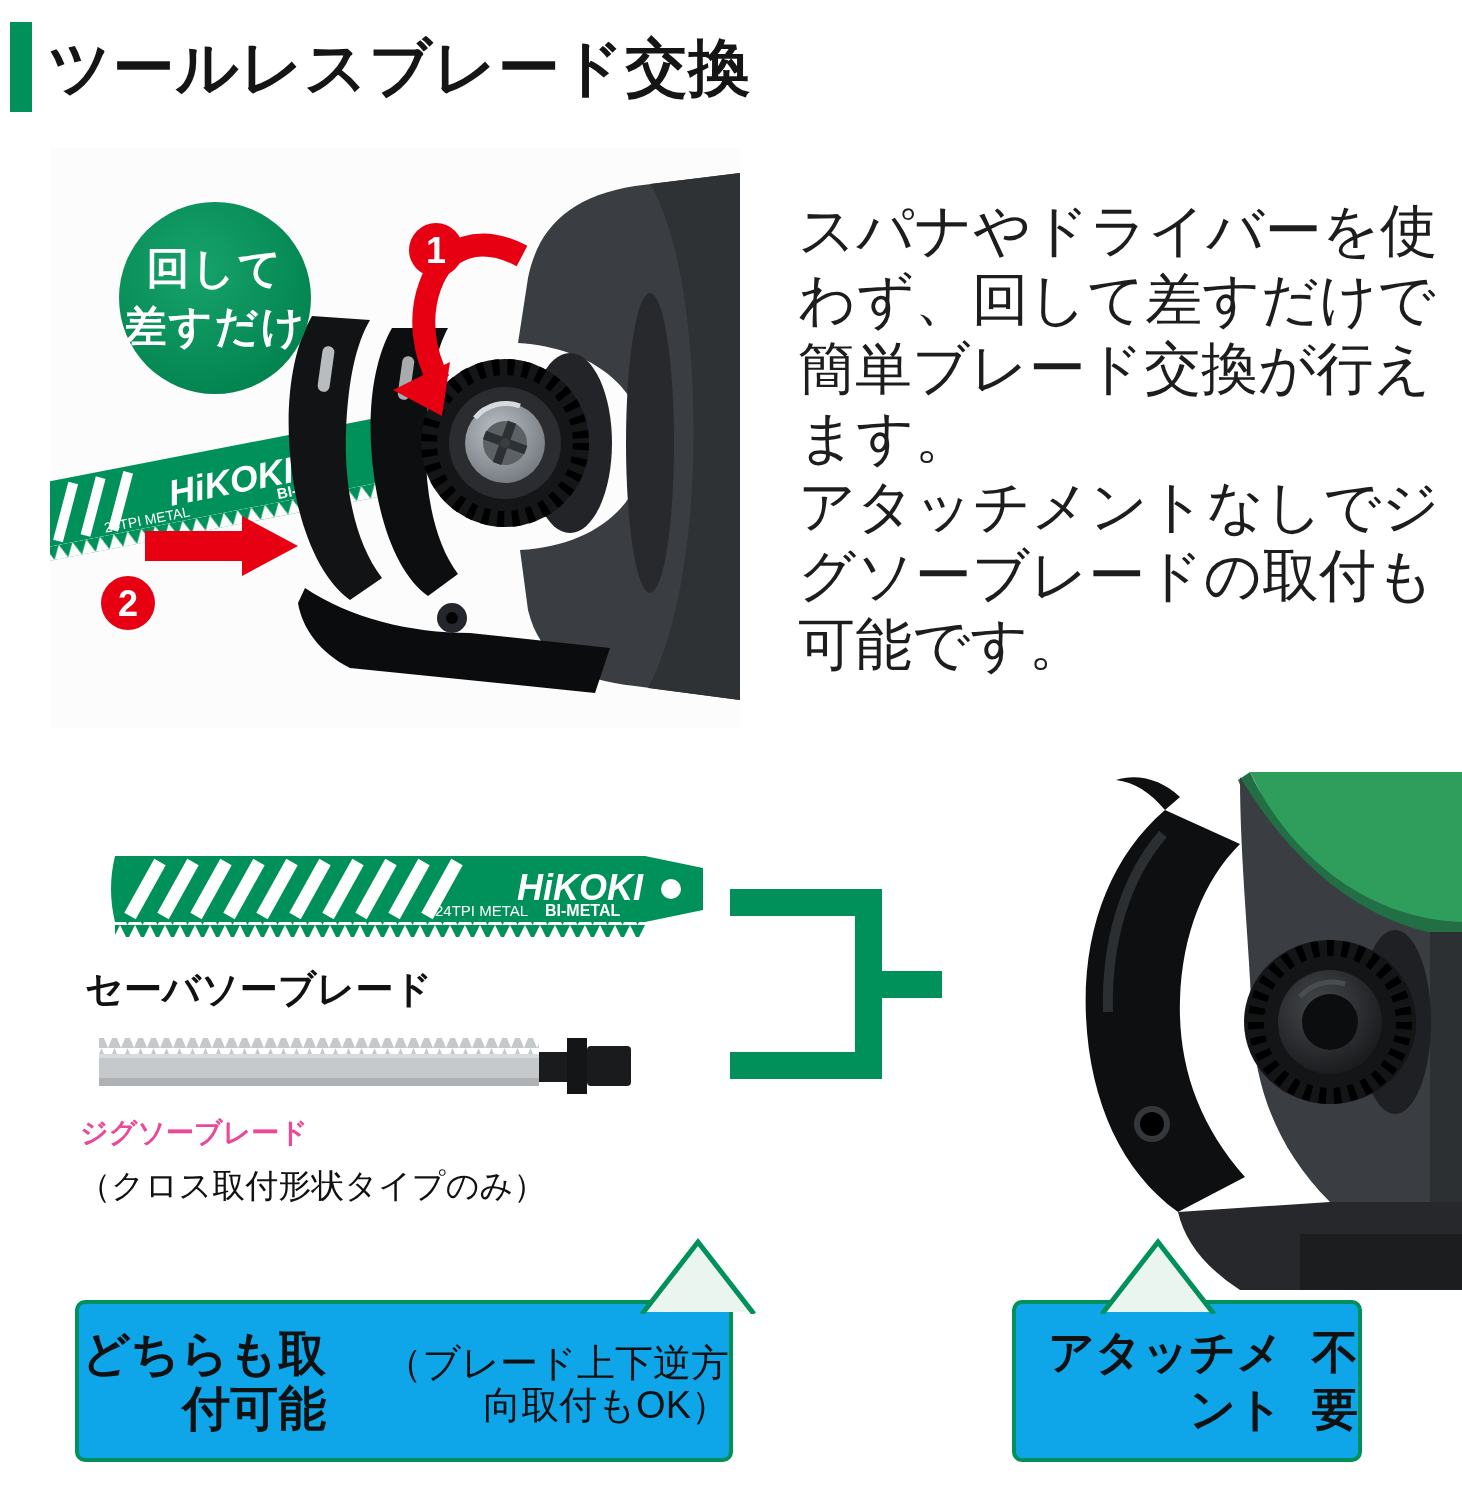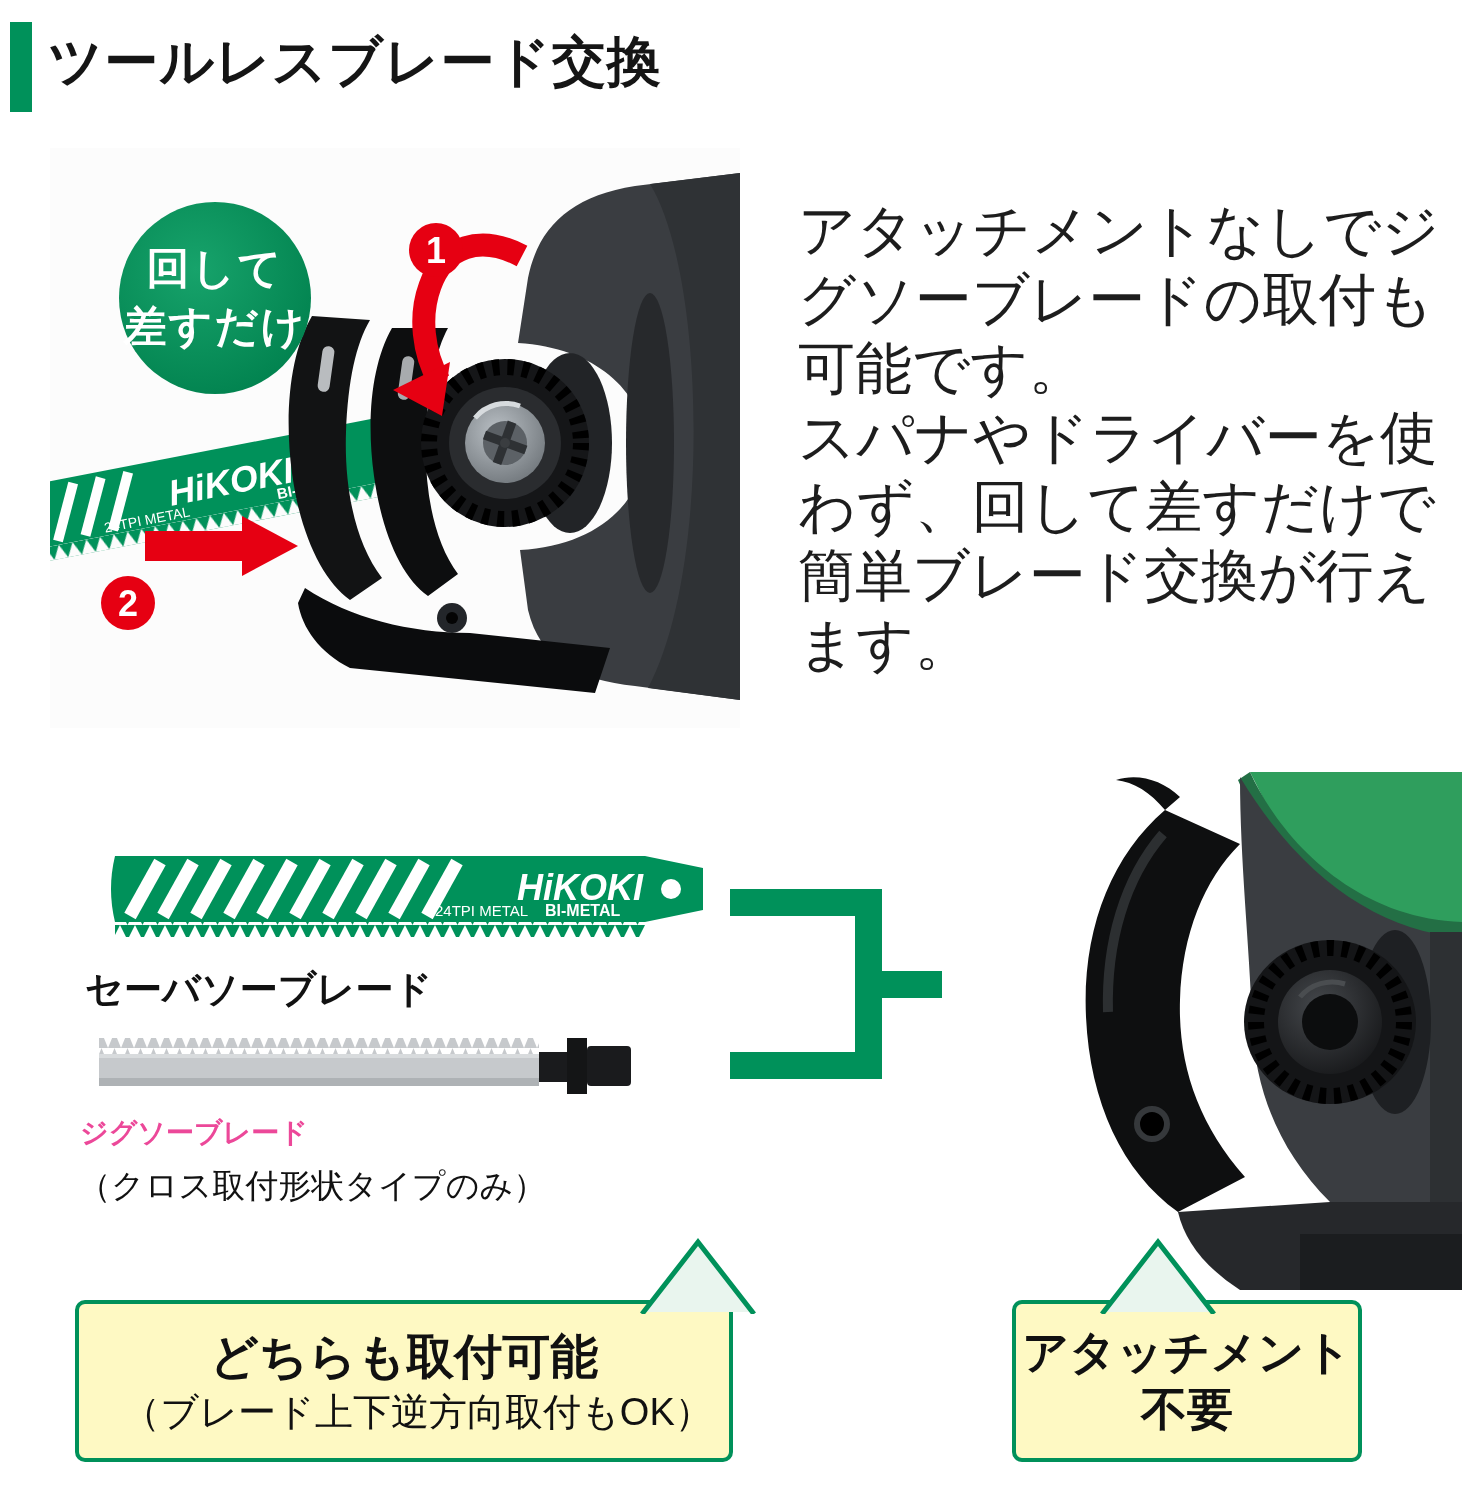--- a/index.html
+++ b/index.html
@@ -5,40 +5,40 @@
   * { margin:0; padding:0; box-sizing:border-box; }
   html,body { background:#ffffff; }
   body {
     width:1462px; height:1500px; position:relative; overflow:hidden;
     font-family:"Liberation Sans","DejaVu Sans",sans-serif; color:#111;
   }
   .abs { position:absolute; }
 
   
   .accent-bar { left:10px; top:22px; width:22px; height:90px; background:#00915a; }
-  .page-title { left:48px; top:26px; font-size:54px; font-weight:700; color:#151515; letter-spacing:1px; white-space:nowrap; }
+  .page-title { left:48px; top:26px; font-size:62px; font-weight:700; color:#151515; letter-spacing:1px; white-space:nowrap; }
 
   
   .hero-photo { left:50px; top:148px; width:690px; height:580px; }
   .description { left:798px; top:196px; width:664px; font-size:57px; line-height:1.21; color:#1d1d1d; }
   .description p { margin:0; }
 
   
   .saber-svg  { left:105px; top:850px; width:600px; height:100px; }
   .saber-label { left:85px; top:964px; font-size:38px; font-weight:700; color:#111; }
   .jigsaw-svg { left:95px; top:1032px; width:545px; height:75px; }
   .jigsaw-label { left:80px; top:1114px; font-size:28px; font-weight:700; color:#ec4899; }
   .jigsaw-note { left:78px; top:1164px; font-size:33px; color:#111; }
   .bracket-svg { left:730px; top:883px; width:215px; height:202px; }
   .tool-photo { left:1000px; top:772px; width:462px; height:518px; }
 
   
   .callout {
-    background:#fef9c3; border:4px solid #00915a; border-radius:10px;
-    display:flex; flex-direction:column; align-items:center; justify-content:center;
+    background:#0ea5e9; border:4px solid #00915a; border-radius:10px;
+    display:flex; align-items:center; justify-content:center;
     text-align:right; z-index:1;
   }
   .callout-left  { left:75px;  top:1300px; width:658px; height:162px; }
   .callout-right { left:1012px; top:1300px; width:350px; height:162px; }
   .callout-title { font-size:48px; font-weight:700; color:#111; line-height:1.15; }
   .callout-sub   { font-size:38px; color:#111; margin-top:8px; line-height:1.1;margin-left:27px; }
   .callout-line  { font-size:46px; font-weight:700; color:#111; line-height:1.25; }
   .tail { width:120px; height:78px; z-index:2; }
   .tail-left  { left:640px;  top:1236px; }
   .tail-right { left:1100px; top:1236px; }
@@ -127,22 +127,22 @@
   </g>
 
   <g>
     <circle cx="165" cy="150" r="96" fill="url(#gbadge)"></circle>
     <text x="165" y="135" font-size="43" font-weight="700" fill="#ffffff" text-anchor="middle" letter-spacing="2">回して</text>
     <text x="165" y="193" font-size="43" font-weight="700" fill="#ffffff" text-anchor="middle" letter-spacing="2">差すだけ</text>
   </g>
 </svg>
 
 <div class="abs description">
+  <p>スパナやドライバーを使わず、回して差すだけで簡単ブレード交換が行えます。</p>
   <p>アタッチメントなしでジグソーブレードの取付も可能です。</p>
-  <p>スパナやドライバーを使わず、回して差すだけで簡単ブレード交換が行えます。</p>
 </div>
 
 <svg class="abs saber-svg" viewBox="0 0 600 100">
   <defs>
     <pattern id="sabTeeth" width="15" height="15" patternUnits="userSpaceOnUse">
       <path d="M0,0 H15 L7.5,15 Z" fill="#00915a"></path>
     </pattern>
   </defs>
   <path d="M10,6 L540,6 L598,18 L598,60 L540,72 L10,72 Q2,39 10,6 Z" fill="#00915a"></path>
   <rect x="10" y="72" width="530" height="15" fill="url(#sabTeeth)"></rect>

